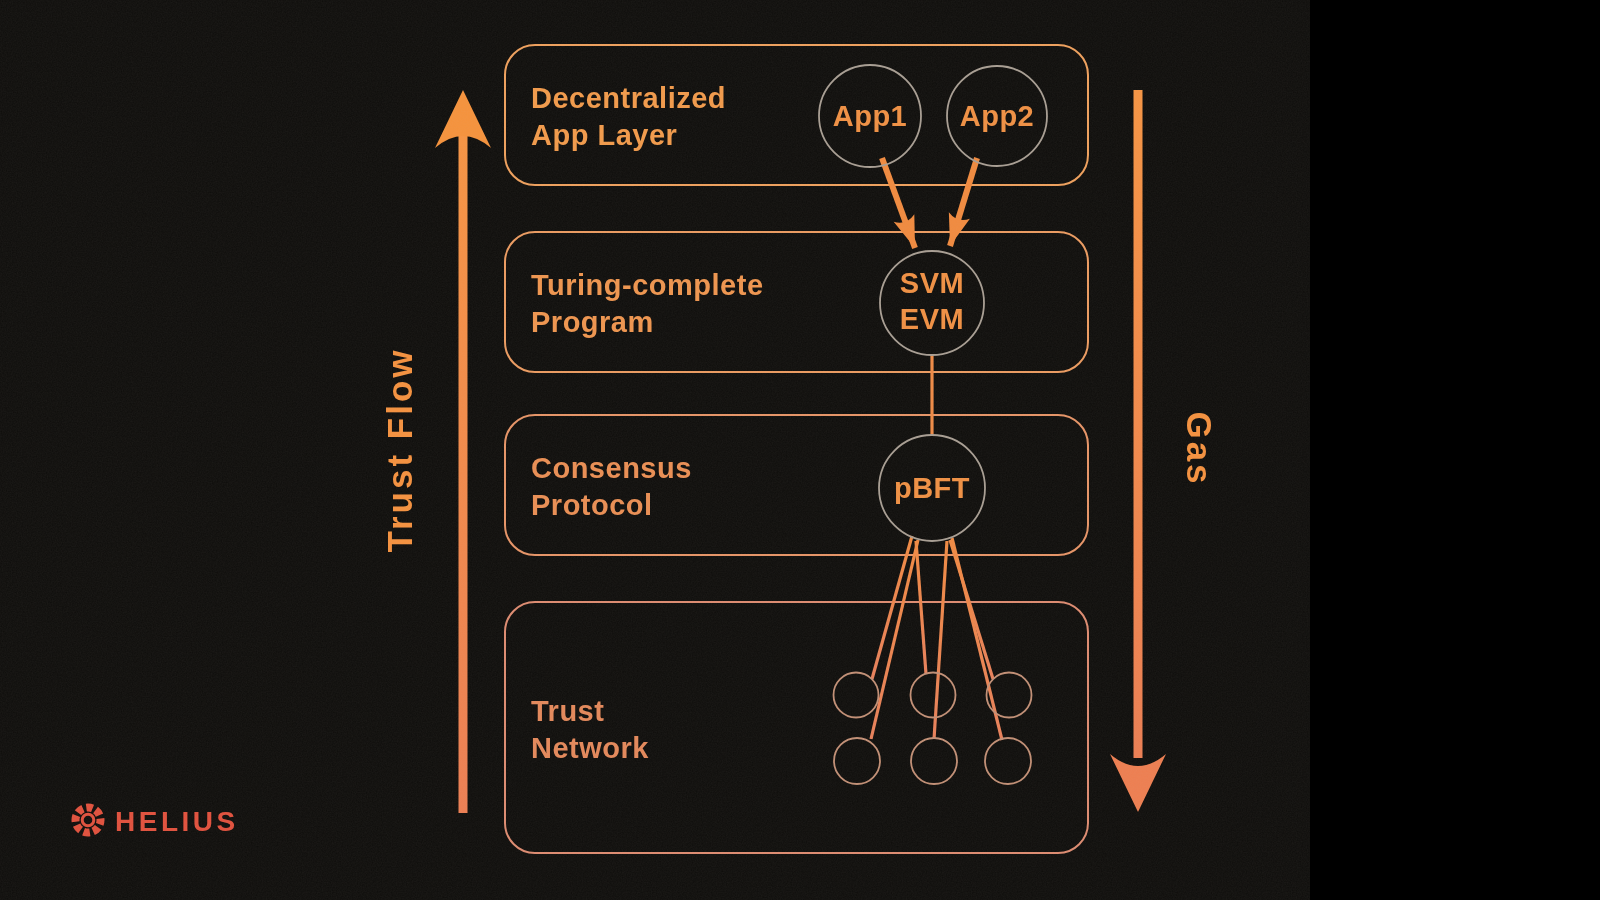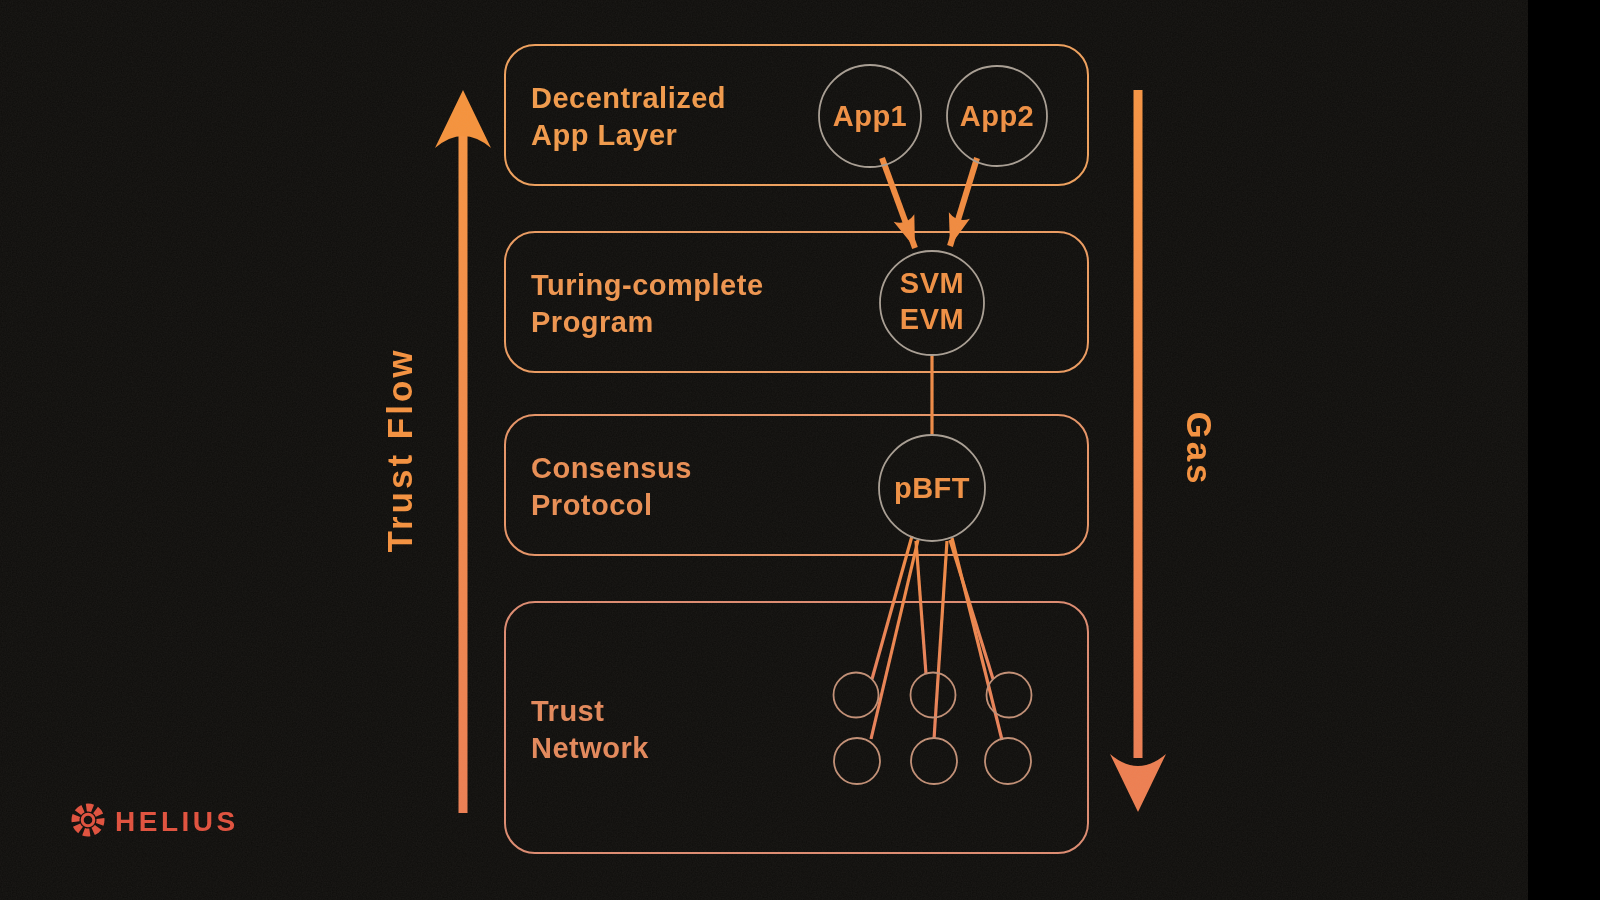--- a/index.html
+++ b/index.html
@@ -1,18 +1,18 @@
 <!DOCTYPE html>
 <html><head>
 <meta charset="utf-8">
 <style>
   html, body { margin: 0; padding: 0; background: #000; }
   #stage {
     position: relative;
-    width: 1528px;
+    width: 1310px;
     height: 900px;
     overflow: hidden;
     font-family: "Liberation Sans", "DejaVu Sans", sans-serif;
   }
   #stage svg { position: absolute; inset: 0; display: block; }
   text {
     font-family: "Liberation Sans", "DejaVu Sans", sans-serif;
     font-weight: bold;
   }
   .layer-title { font-size: 29px; letter-spacing: 0.5px; }

